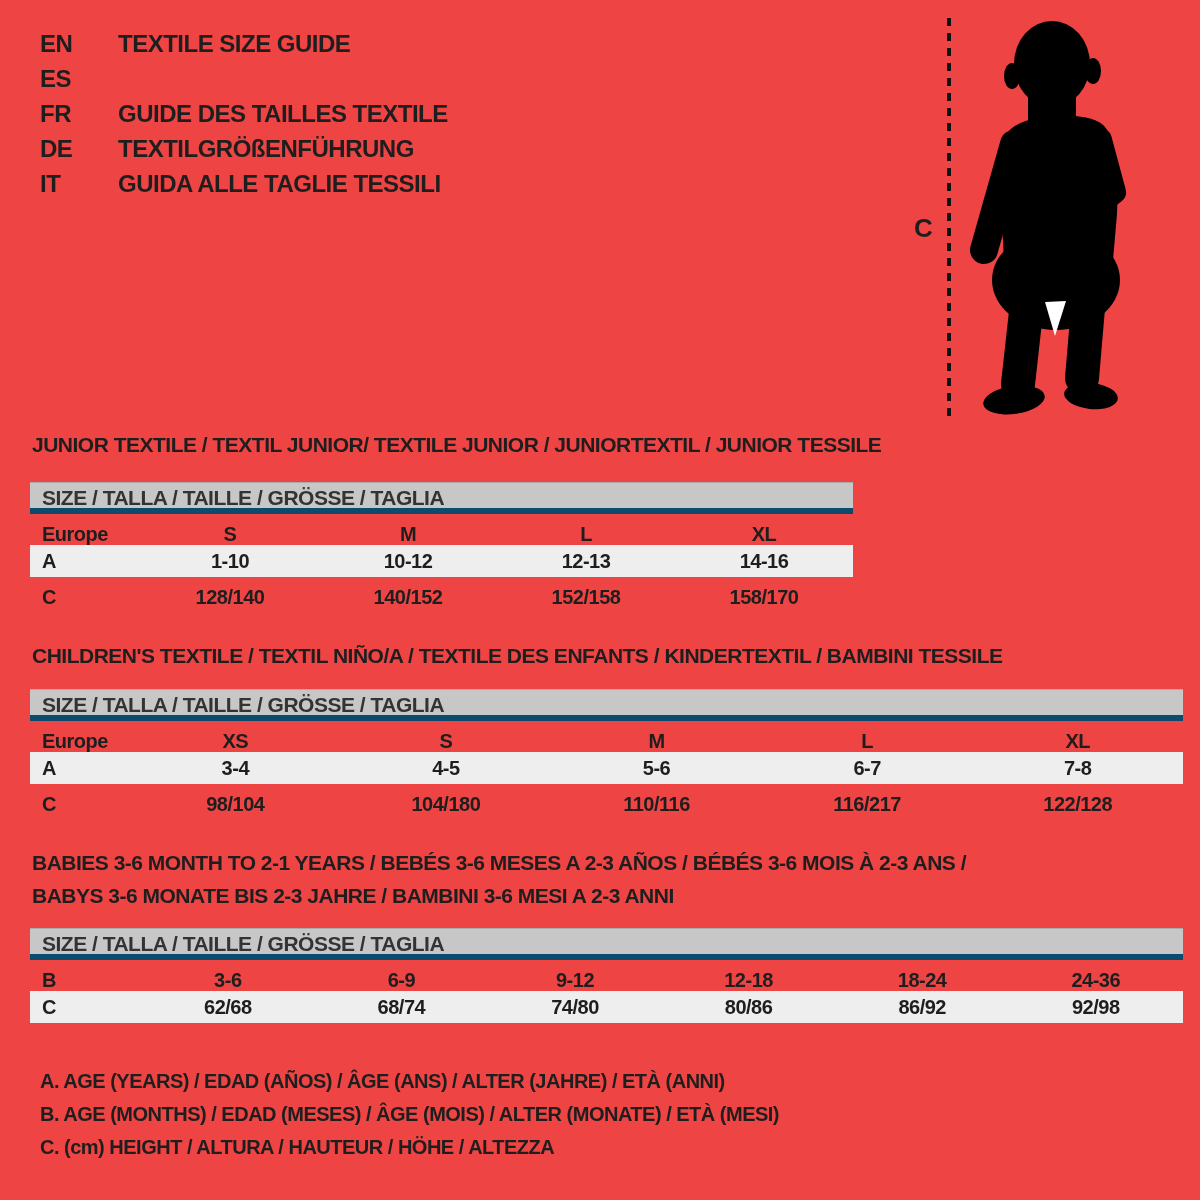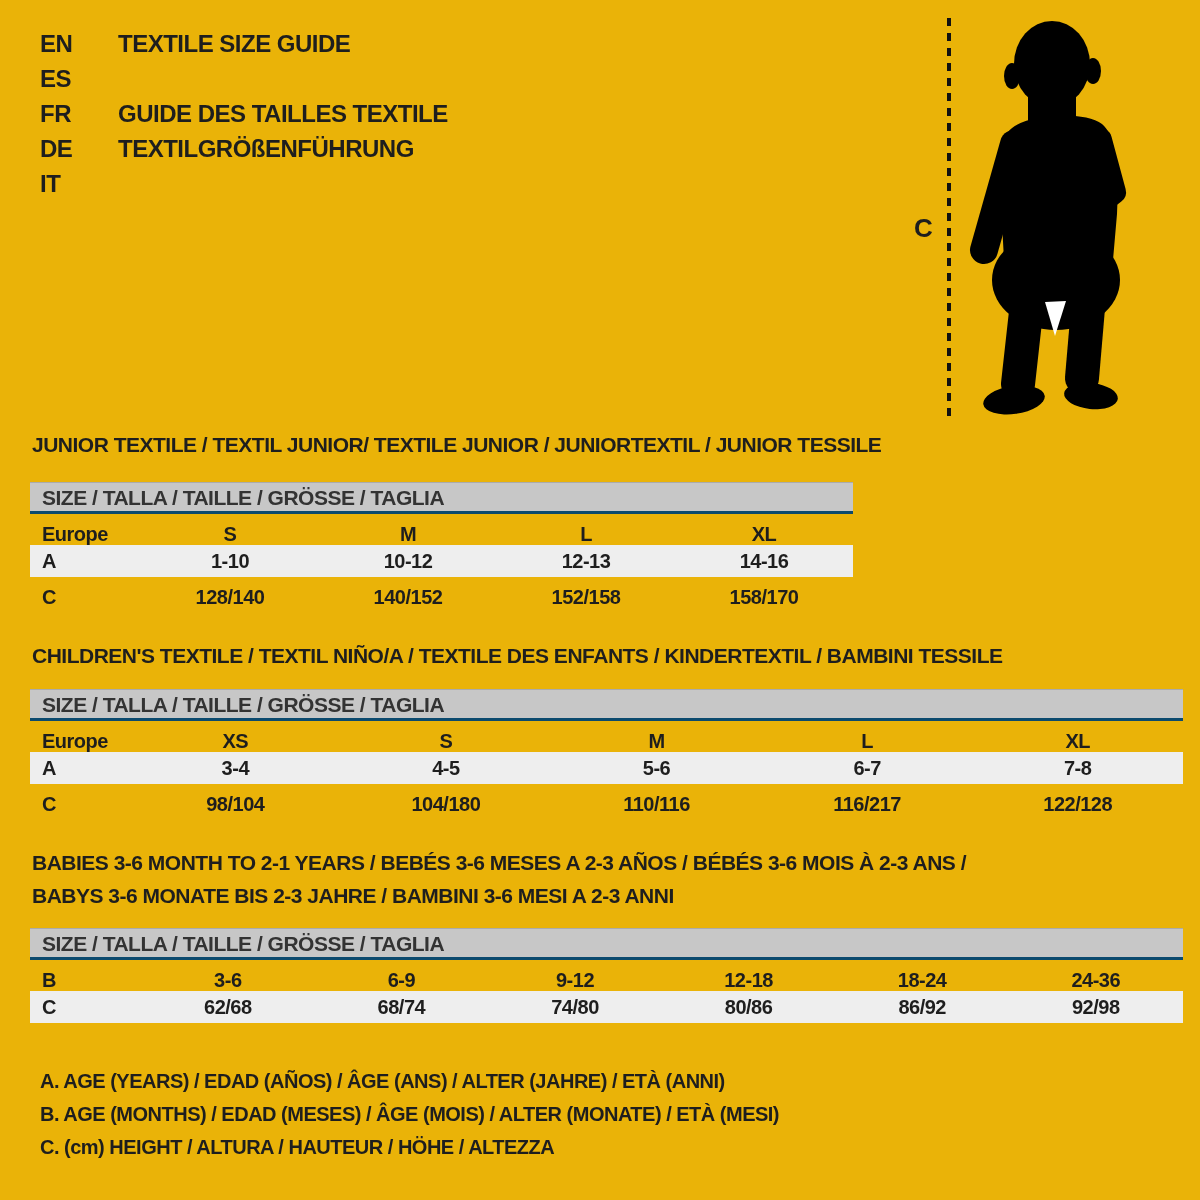--- a/index.html
+++ b/index.html
@@ -1,38 +1,38 @@
 <!DOCTYPE html>
 <html><head>
 <meta charset="utf-8">
 <style>
   * { margin:0; padding:0; box-sizing:border-box; }
   html,body { background:#fff; }
   .page {
-    position:relative; width:1200px; height:1200px; background:#eab308;
+    position:relative; width:1200px; height:1200px; background:#ef4444;
     font-family:"Liberation Sans", sans-serif; color:#1e1e1e;
     font-weight:bold; letter-spacing:-0.5px; overflow:hidden;
   }
   
   .lang-header { position:absolute; left:40px; top:26px; }
   .lang-row { display:flex; height:35px; line-height:35px; font-size:24px; }
   .lang-code { width:78px; }
   
   .measure-line {
     position:absolute; left:947px; top:18px; width:4px; height:400px;
     background:repeating-linear-gradient(to bottom,#111 0 8px,transparent 8px 15px);
   }
   .measure-label { position:absolute; left:914px; top:213px; font-size:26px; }
   .baby-figure { position:absolute; left:962px; top:12px; }
   
   .section-title { position:absolute; left:32px; font-size:21px; white-space:nowrap; }
   .size-band {
     position:absolute; left:30px; height:32px; line-height:30px;
     background:#c7c7c7; color:#333; font-size:21px; padding-left:12px;
-    border-top:1px solid #ababab; border-bottom:3px solid #0c4a6e;
+    border-top:1px solid #ababab; border-bottom:6px solid #0c4a6e;
     white-space:nowrap;
   }
   .trow { position:absolute; left:30px; height:41px; display:flex; align-items:center; font-size:20px; }
   .trow.shaded { background:#eeeeee; }
   .trow .rlabel { padding-left:12px; }
   .trow .cell { text-align:center; }
   .w-junior { width:823px; }
   .w-wide   { width:1153px; }
   .junior .rlabel  { width:111px; }
   .junior .cell    { width:178px; }
@@ -59,20 +59,21 @@
     <div class="lang-row">
       <span class="lang-code">FR</span>
       <span>GUIDE DES TAILLES TEXTILE</span>
     </div>
     <div class="lang-row">
       <span class="lang-code">DE</span>
       <span>TEXTILGRÖßENFÜHRUNG</span>
     </div>
     <div class="lang-row">
       <span class="lang-code">IT</span>
+      <span>GUIDA ALLE TAGLIE TESSILI</span>
     </div>
   </div>
 
   <div class="measure-line"></div>
   <div class="measure-label">C</div>
   <svg class="baby-figure" width="178" height="412" viewBox="0 0 178 412" fill="#000" stroke="none">
     <ellipse cx="90" cy="52" rx="38" ry="43"></ellipse>
     <ellipse cx="50" cy="64" rx="8" ry="13"></ellipse>
     <ellipse cx="131" cy="59" rx="8" ry="13"></ellipse>
     <rect x="66" y="70" width="48" height="42"></rect>

